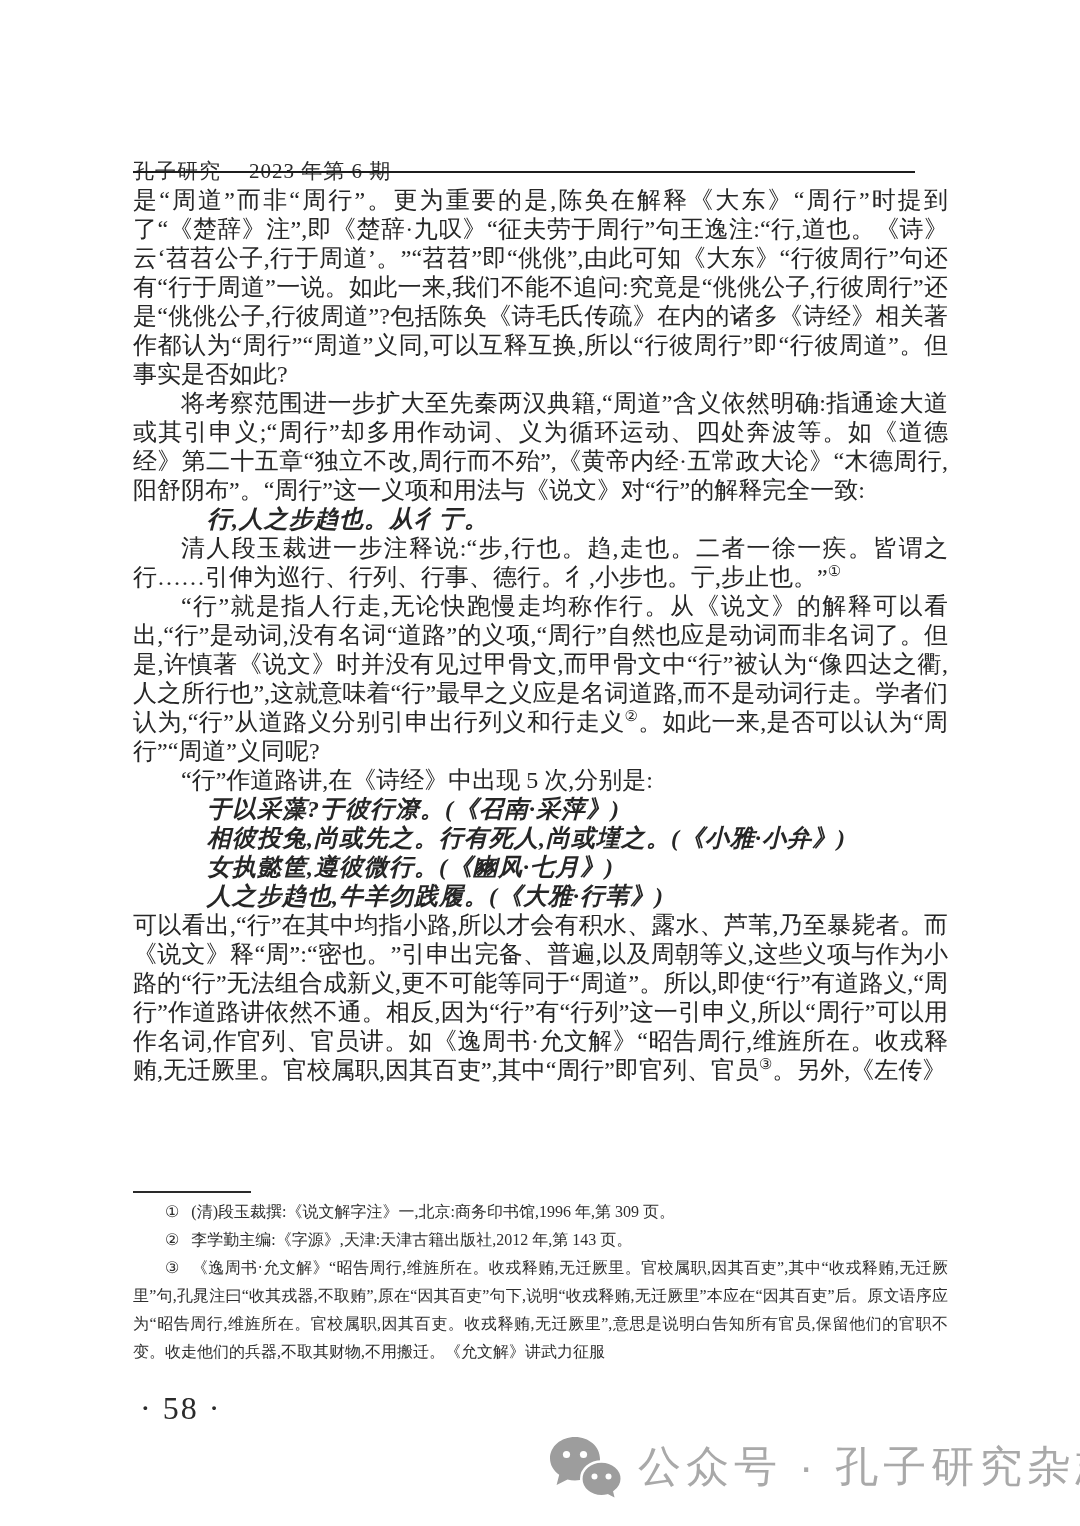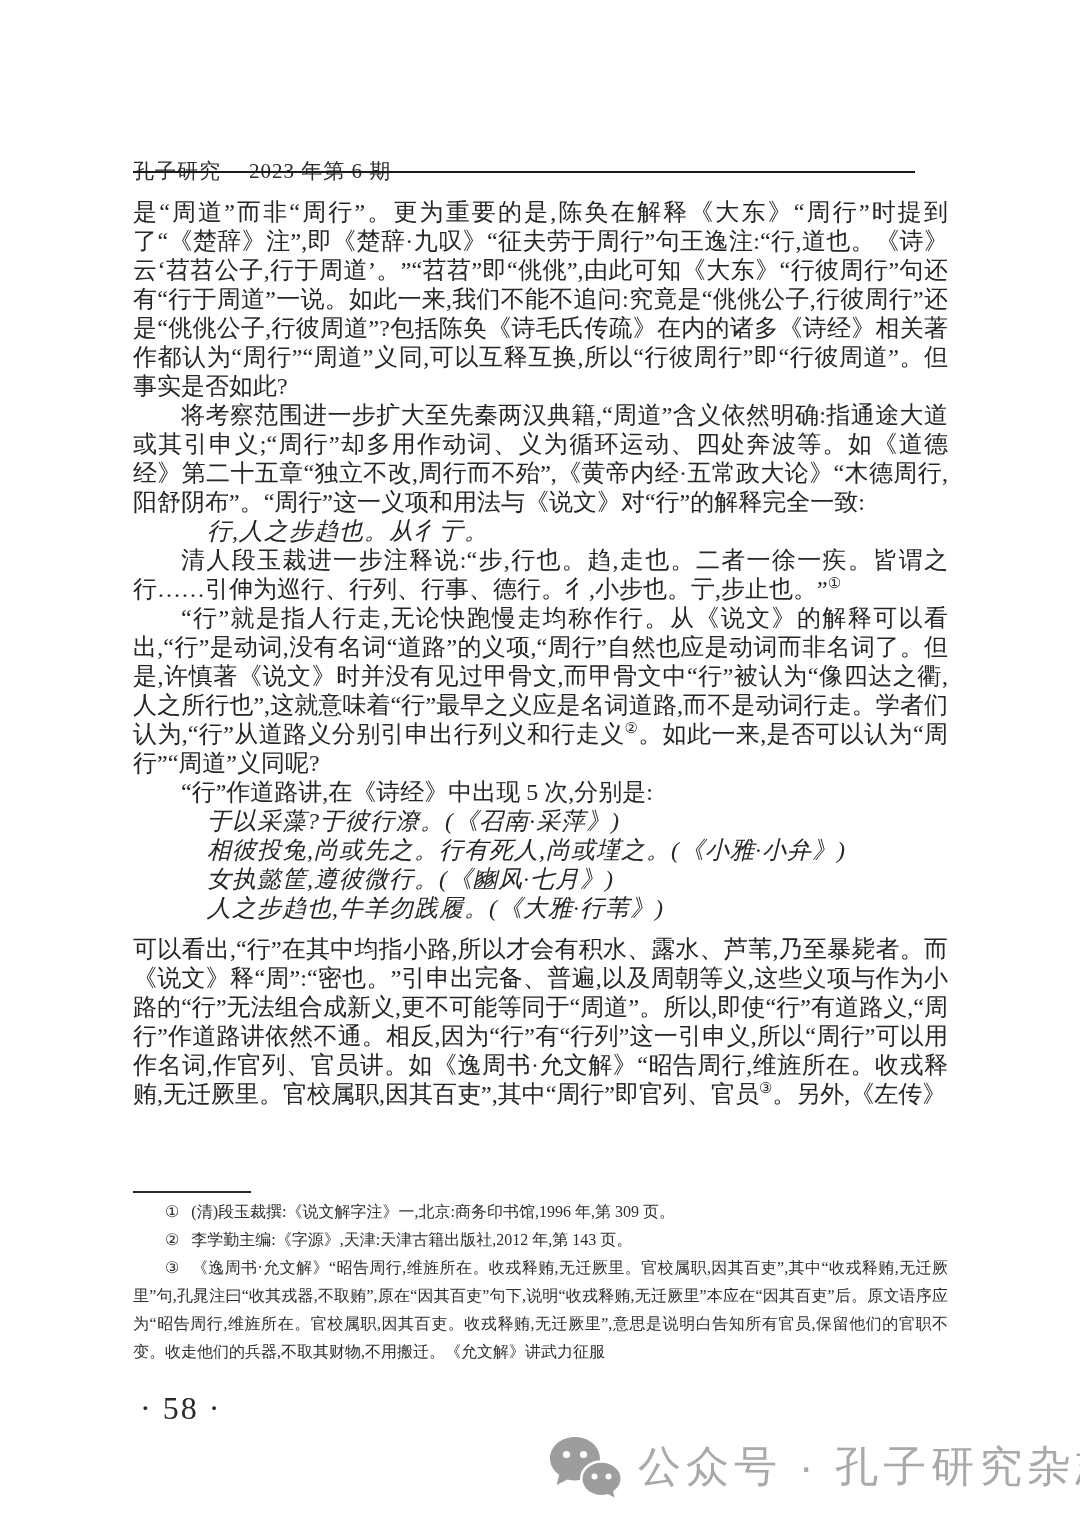--- a/index.html
+++ b/index.html
@@ -31,31 +31,32 @@
   }
   .body-col {
     position: absolute;
     top: 186px; left: 133px; width: 815px;
     font-size: 24px;
     line-height: 29px;
     text-align: justify;
     text-justify: inter-character;
   }
   .para { text-indent: 2em; }
-  .para.no-indent { text-indent: 0; margin-top: 12px; }
+  .para.no-indent { text-indent: 0; }
   .para sup.fn-ref {
     font-size: 0.62em;
     vertical-align: super;
     line-height: 0;
   }
   .quote-block { margin: 0; }
   .quote-line {
     padding-left: 74px;
     font-style: italic;
     letter-spacing: 1px;
+    font-weight: bold;
   }
   .fn-rule {
     position: absolute;
     top: 1191px; left: 133px;
     width: 118px; height: 2px;
     background: #2a2a2a;
   }
   .footnotes {
     position: absolute;
     top: 1198px; left: 133px; width: 815px;

